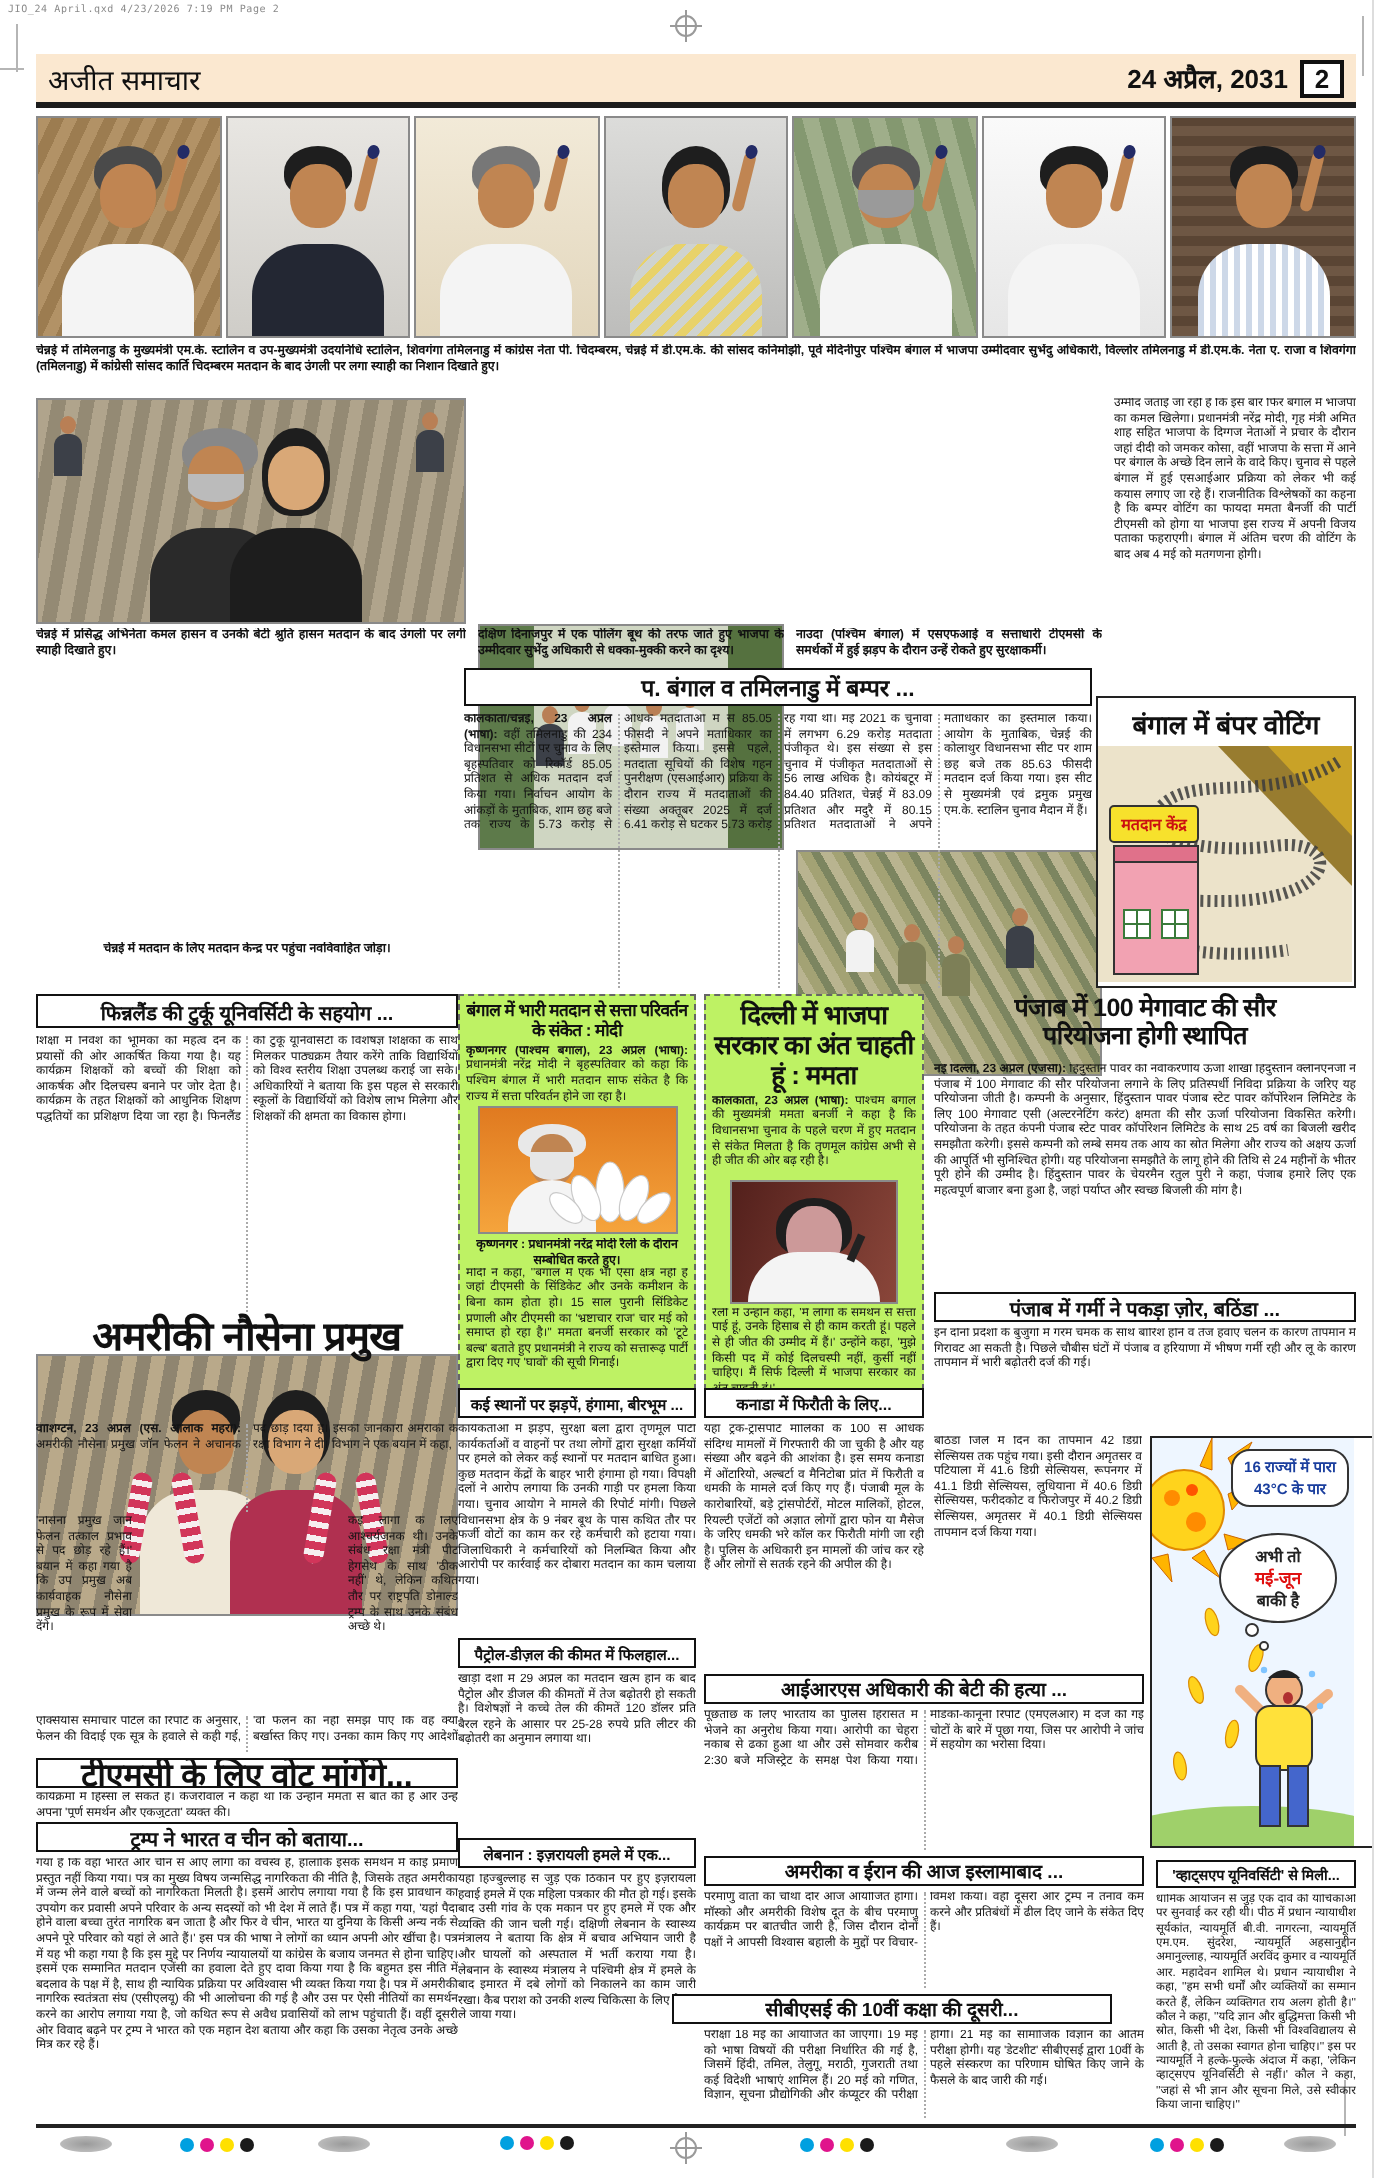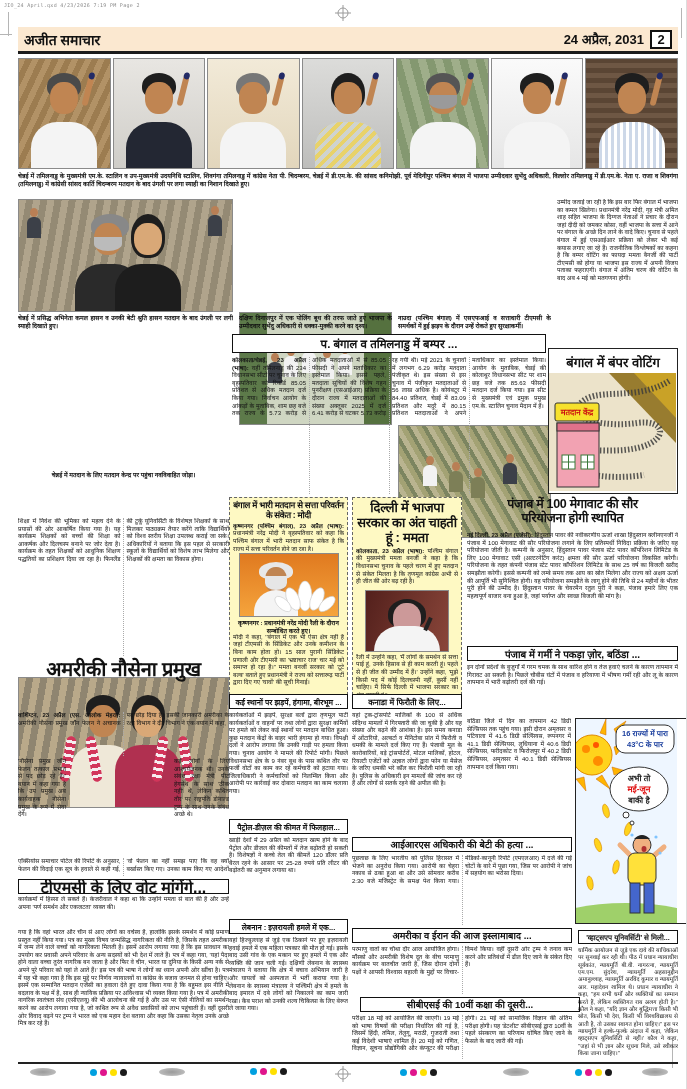--- a/index.html
+++ b/index.html
@@ -6,21 +6,21 @@
   html,body{background:#fff}
   .page{position:relative;width:687px;height:1089px;background:#fff;overflow:hidden;
     font-family:"Liberation Sans",sans-serif;color:#111;border-right:1px solid #ddd}
   .abs{position:absolute}
   .printline{left:4px;top:2px;font:5px "DejaVu Sans Mono",monospace;color:#8a8a8a;letter-spacing:.3px}
   .cropv{width:1px;background:#b5b5b5}
   .croph{height:1px;background:#b5b5b5}
   
   .masthead{left:18px;top:27px;width:660px;height:27px;background:#fbe8d0;border-bottom:3px solid #1c1c1c;
     display:flex;align-items:center;padding:0 6px}
-  .mast-title{font-size:14px;font-weight:bold}
+  .mast-title{font-size:14px;font-weight:normal}
   .mast-right{margin-left:auto;display:flex;align-items:center;gap:6px}
   .mast-date{font-size:13px;font-weight:bold}
   .pagenum{width:22px;height:19px;border:2px solid #111;background:#fff;font-size:13px;font-weight:bold;
     display:flex;align-items:center;justify-content:center}
   
   .strip1{left:18px;top:58px;width:660px;height:111px;display:flex;gap:2px}
   .ph{position:relative;overflow:hidden;border:1px solid #8a8a8a;background:#ddd}
   .strip1 .ph{flex:1}
   .c1{background:repeating-linear-gradient(115deg,#b29266 0 6px,#9c7c50 6px 12px)}
   .c2{background:linear-gradient(#e8e6e2,#cfcdc8)}
@@ -49,21 +49,21 @@
   .wedbg{background:repeating-linear-gradient(100deg,#b9a98a 0 7px,#8f8570 7px 14px)}
   .garland{position:absolute;width:10px;height:46px;border-radius:5px;background:repeating-linear-gradient(0deg,#d2355a 0 4px,#f6eef0 4px 7px)}
   
   .cap{font-size:6.2px;font-weight:bold;line-height:1.3;color:#111;overflow:hidden;text-align:justify}
   .capc{text-align:center}
   .bt{font-size:6px;line-height:1.27;text-align:justify;overflow:hidden;color:#141414}
   .cols2{column-count:2;column-gap:6px;column-rule:1px dotted #aaa}
   .cols4{column-count:4;column-gap:6px;column-rule:1px dotted #aaa}
   .hbox{border:1px solid #111;background:#fff;font-weight:bold;text-align:center;
     display:flex;align-items:center;justify-content:center;overflow:hidden;white-space:nowrap}
-  .dashbox{border:1px dashed #666;background:#fef9c3;padding:3px;overflow:hidden}
+  .dashbox{border:1px dashed #666;background:#bef264;padding:3px;overflow:hidden}
   .dl{font-weight:bold}
   .bighead{font-weight:bold;text-align:center;line-height:1.15;letter-spacing:-.3px}
   
   .cartoonbox{border:1.5px solid #222;background:#fff;overflow:hidden}
   .cartitle{font-size:13px;font-weight:bold;text-align:center;padding:4px 0 2px;white-space:nowrap;overflow:hidden}
   .marks{position:absolute;display:flex;align-items:center;gap:3px}
   .dot{width:7px;height:7px;border-radius:50%}
   .gell{width:26px;height:8px;border-radius:50%;background:radial-gradient(#9a9a9a,#c9c9c9)}
   .rule{background:#222}
 </style>
@@ -225,37 +225,39 @@
     <span class="fig" style="left:48px">
         <i class="abs fhair" style="height:40px"></i>
         <i class="abs fface" style="background:#d9a877"></i>
         <i class="abs fbody" style="background:#b03050;height:48%"></i>
         <i class="abs garland" style="left:88px;top:58px;transform:rotate(10deg)"></i>
         <i class="abs garland" style="left:114px;top:58px;transform:rotate(-10deg)"></i>
       </span>
   </div>
   <div class="abs cap capc" style="left:18px;top:471px;width:211px;height:20px">चेन्नई में मतदान के लिए मतदान केन्द्र पर पहुंचा नवविवाहित जोड़ा।</div>
 
+  <div class="abs hbox" style="left:18px;top:497px;width:211px;height:17px;font-size:10px">फिन्नलैंड की टुर्कू यूनिवर्सिटी के सहयोग ...</div>
   <div class="abs bt cols2" style="left:18px;top:518px;width:211px;height:138px">शिक्षा में निवेश की भूमिका को महत्व देने के प्रयासों की ओर आकर्षित किया गया है। यह कार्यक्रम शिक्षकों को बच्चों की शिक्षा को आकर्षक और दिलचस्प बनाने पर जोर देता है। कार्यक्रम के तहत शिक्षकों को आधुनिक शिक्षण पद्धतियों का प्रशिक्षण दिया जा रहा है। फिनलैंड की टुर्कू यूनिवर्सिटी के विशेषज्ञ शिक्षकों के साथ मिलकर पाठ्यक्रम तैयार करेंगे ताकि विद्यार्थियों को विश्व स्तरीय शिक्षा उपलब्ध कराई जा सके। अधिकारियों ने बताया कि इस पहल से सरकारी स्कूलों के विद्यार्थियों को विशेष लाभ मिलेगा और शिक्षकों की क्षमता का विकास होगा।</div>
 
   <div class="abs bighead" style="left:18px;top:658px;width:211px;font-size:20px">
     <div>अमरीकी नौसेना प्रमुख</div>
   </div>
   <div class="abs bt cols2" style="left:18px;top:712px;width:211px;height:44px">
     <b class="dl">वाशिंग्टन, 23 अप्रैल (एस. आलोक मेहरा):</b>
     <span>अमरीकी नौसेना प्रमुख जॉन फेलन ने अचानक पद छोड़ दिया है। इसकी जानकारी अमरीका के रक्षा विभाग ने दी। विभाग ने एक बयान में कहा,</span>
   </div>
   <div class="abs bt" style="left:18px;top:758px;width:48px;height:98px">'नौसेना प्रमुख जॉन फेलन तत्काल प्रभाव से पद छोड़ रहे हैं।' बयान में कहा गया है कि उप प्रमुख अब कार्यवाहक नौसेना प्रमुख के रूप में सेवा देंगे।</div>
 
   <div class="abs bt" style="left:174px;top:758px;width:55px;height:98px">कई लोगों के लिए आश्चर्यजनक थी। उनके संबंध रक्षा मंत्री पीट हेगसेथ के साथ 'ठीक नहीं' थे, लेकिन कथित तौर पर राष्ट्रपति डोनाल्ड ट्रम्प के साथ उनके संबंध अच्छे थे।</div>
   <div class="abs bt cols2" style="left:18px;top:858px;width:211px;height:18px">एक्सियोस समाचार पोर्टल की रिपोर्ट के अनुसार, फेलन की विदाई एक सूत्र के हवाले से कही गई, 'वो फेलन का नहीं समझ पाए कि वह क्यों बर्खास्त किए गए। उनका काम किए गए आदेशों का पालन करना था, न कि उन आदेशों का पालन करना जो उनके अनुसार किए जाने चाहिए।'</div>
 
   <div class="abs hbox" style="left:18px;top:879px;width:211px;height:15px;font-size:16px">टीएमसी के लिए वोट मांगेंगे...</div>
   <div class="abs bt" style="left:18px;top:896px;width:211px;height:13px">कार्यक्रमों में हिस्सा ले सकते हैं। केजरीवाल ने कहा था कि उन्होंने ममता से बात की है और उन्हें अपना 'पूर्ण समर्थन और एकजुटता' व्यक्त की।</div>
 
+  <div class="abs hbox" style="left:18px;top:911px;width:211px;height:15px;font-size:10px">ट्रम्प ने भारत व चीन को बताया...</div>
   <div class="abs bt" style="left:18px;top:929px;width:211px;height:128px">गया है कि वहां भारत और चीन से आए लोगों का वर्चस्व है, हालांकि इसके समर्थन में कोई प्रमाण प्रस्तुत नहीं किया गया। पत्र का मुख्य विषय जन्मसिद्ध नागरिकता की नीति है, जिसके तहत अमरीका में जन्म लेने वाले बच्चों को नागरिकता मिलती है। इसमें आरोप लगाया गया है कि इस प्रावधान का उपयोग कर प्रवासी अपने परिवार के अन्य सदस्यों को भी देश में लाते हैं। पत्र में कहा गया, 'यहां पैदा होने वाला बच्चा तुरंत नागरिक बन जाता है और फिर वे चीन, भारत या दुनिया के किसी अन्य नर्क से अपने पूरे परिवार को यहां ले आते हैं।' इस पत्र की भाषा ने लोगों का ध्यान अपनी ओर खींचा है। पत्र में यह भी कहा गया है कि इस मुद्दे पर निर्णय न्यायालयों या कांग्रेस के बजाय जनमत से होना चाहिए। इसमें एक सम्मानित मतदान एजेंसी का हवाला देते हुए दावा किया गया है कि बहुमत इस नीति में बदलाव के पक्ष में है, साथ ही न्यायिक प्रक्रिया पर अविश्वास भी व्यक्त किया गया है। पत्र में अमरीकी नागरिक स्वतंत्रता संघ (एसीएलयू) की भी आलोचना की गई है और उस पर ऐसी नीतियों का समर्थन करने का आरोप लगाया गया है, जो कथित रूप से अवैध प्रवासियों को लाभ पहुंचाती हैं। वहीं दूसरी ओर विवाद बढ़ने पर ट्रम्प ने भारत को एक महान देश बताया और कहा कि उसका नेतृत्व उनके अच्छे मित्र कर रहे हैं।</div>
 
   <div class="abs dashbox" style="left:229px;top:497px;width:119px;height:198px">
     <div class="bighead" style="font-size:8.6px">बंगाल में भारी मतदान से सत्ता परिवर्तन के संकेत : मोदी</div>
     <div class="bt" style="height:28px;margin-top:2px"><b class="dl">कृष्णनगर (पश्चिम बंगाल), 23 अप्रैल (भाषा):</b> <span>प्रधानमंत्री नरेंद्र मोदी ने बृहस्पतिवार को कहा कि पश्चिम बंगाल में भारी मतदान साफ संकेत है कि राज्य में सत्ता परिवर्तन होने जा रहा है।</span></div>
     <div class="ph" style="margin:2px auto;width:100px;height:64px;background:linear-gradient(#e07a20,#f5a43c);position:relative">
       <span class="fig" style="left:-26px">
           <i class="abs fhair" style="background:#e8e8e8;height:18px"></i>
           <i class="abs fface" style="width:22px;height:26px;margin-left:-11px"></i>
           <i class="abs beard" style="top:36%;width:22px;margin-left:-11px"></i>
@@ -368,21 +370,21 @@
 
   <div class="abs hbox" style="left:352px;top:694px;width:110px;height:15px;font-size:8px">कनाडा में फिरौती के लिए...</div>
   <div class="abs bt" style="left:352px;top:712px;width:110px;height:122px">यहां ट्रक-ट्रांसपोर्ट मालिकों के 100 से अधिक संदिग्ध मामलों में गिरफ्तारी की जा चुकी है और यह संख्या और बढ़ने की आशंका है। इस समय कनाडा में ओंटारियो, अल्बर्टा व मैनिटोबा प्रांत में फिरौती व धमकी के मामले दर्ज किए गए हैं। पंजाबी मूल के कारोबारियों, बड़े ट्रांसपोर्टरों, मोटल मालिकों, होटल, रियल्टी एजेंटों को अज्ञात लोगों द्वारा फोन या मैसेज के जरिए धमकी भरे कॉल कर फिरौती मांगी जा रही है। पुलिस के अधिकारी इन मामलों की जांच कर रहे हैं और लोगों से सतर्क रहने की अपील की है।</div>
 
   <div class="abs hbox" style="left:352px;top:837px;width:220px;height:15px;font-size:9.5px">आईआरएस अधिकारी की बेटी की हत्या ...</div>
   <div class="abs bt cols2" style="left:352px;top:855px;width:220px;height:70px">पूछताछ के लिए भारतीय को पुलिस हिरासत में भेजने का अनुरोध किया गया। आरोपी का चेहरा नकाब से ढका हुआ था और उसे सोमवार करीब 2:30 बजे मजिस्ट्रेट के समक्ष पेश किया गया। मेडिको-कानूनी रिपोर्ट (एमएलआर) में दर्ज की गई चोटों के बारे में पूछा गया, जिस पर आरोपी ने जांच में सहयोग का भरोसा दिया।</div>
 
   <div class="abs hbox" style="left:352px;top:928px;width:220px;height:15px;font-size:9.5px">अमरीका व ईरान की आज इस्लामाबाद ...</div>
   <div class="abs bt cols2" style="left:352px;top:946px;width:220px;height:48px">परमाणु वार्ता का चौथा दौर आज आयोजित होगा। मॉस्को और अमरीकी विशेष दूत के बीच परमाणु कार्यक्रम पर बातचीत जारी है, जिस दौरान दोनों पक्षों ने आपसी विश्वास बहाली के मुद्दों पर विचार-विमर्श किया। वहीं दूसरी ओर ट्रम्प ने तनाव कम करने और प्रतिबंधों में ढील दिए जाने के संकेत दिए हैं।</div>
 
-  <div class="abs hbox" style="left:360px;top:997px;width:220px;height:15px;font-size:9.5px">सीबीएसई की 10वीं कक्षा की दूसरी...</div>
+  <div class="abs hbox" style="left:336px;top:997px;width:220px;height:15px;font-size:9.5px">सीबीएसई की 10वीं कक्षा की दूसरी...</div>
   <div class="abs bt cols2" style="left:352px;top:1015px;width:220px;height:44px">परीक्षा 18 मई को आयोजित की जाएगी। 19 मई को भाषा विषयों की परीक्षा निर्धारित की गई है, जिसमें हिंदी, तमिल, तेलुगू, मराठी, गुजराती तथा कई विदेशी भाषाएं शामिल हैं। 20 मई को गणित, विज्ञान, सूचना प्रौद्योगिकी और कंप्यूटर की परीक्षा होगी। 21 मई को सामाजिक विज्ञान की अंतिम परीक्षा होगी। यह 'डेटशीट' सीबीएसई द्वारा 10वीं के पहले संस्करण का परिणाम घोषित किए जाने के फैसले के बाद जारी की गई।</div>
 
   <div class="abs hbox" style="left:578px;top:930px;width:100px;height:14px;font-size:7.2px">'व्हाट्सएप यूनिवर्सिटी' से मिली...</div>
   <div class="abs bt" style="left:578px;top:947px;width:100px;height:112px;font-size:5.8px">धार्मिक आयोजन से जुड़े एक दावे की याचिकाओं पर सुनवाई कर रही थी। पीठ में प्रधान न्यायाधीश सूर्यकांत, न्यायमूर्ति बी.वी. नागरत्ना, न्यायमूर्ति एम.एम. सुंदरेश, न्यायमूर्ति अहसानुद्दीन अमानुल्लाह, न्यायमूर्ति अरविंद कुमार व न्यायमूर्ति आर. महादेवन शामिल थे। प्रधान न्यायाधीश ने कहा, ''हम सभी धर्मों और व्यक्तियों का सम्मान करते हैं, लेकिन व्यक्तिगत राय अलग होती है।'' कौल ने कहा, ''यदि ज्ञान और बुद्धिमत्ता किसी भी स्रोत, किसी भी देश, किसी भी विश्वविद्यालय से आती है, तो उसका स्वागत होना चाहिए।'' इस पर न्यायमूर्ति ने हल्के-फुल्के अंदाज में कहा, 'लेकिन व्हाट्सएप यूनिवर्सिटी से नहीं।' कौल ने कहा, ''जहां से भी ज्ञान और सूचना मिले, उसे स्वीकार किया जाना चाहिए।''</div>
 
   <div class="abs rule" style="left:18px;top:1062px;width:660px;height:2px"></div>
   <div class="abs marks" style="left:30px;top:1068px">
     <span class="gell"></span>
     <span style="width:28px"></span>
     <span class="dot" style="background:#00a0e0"></span>

